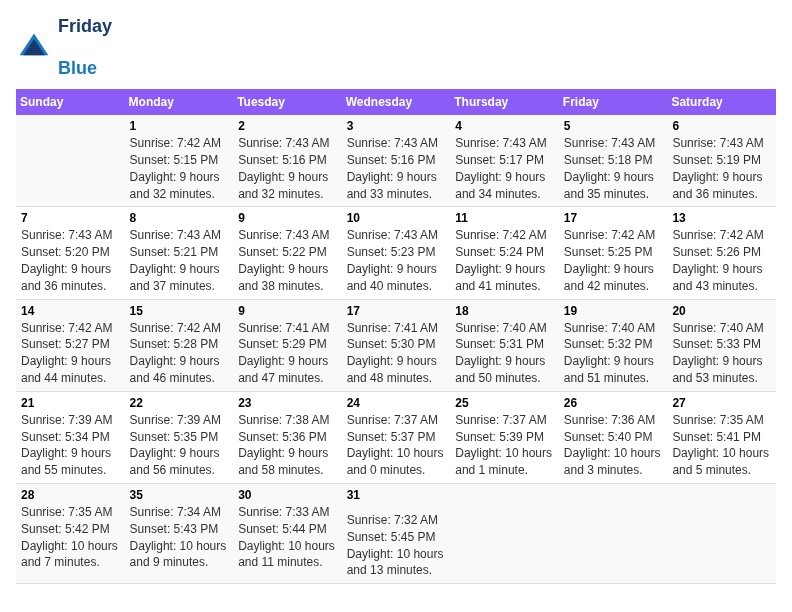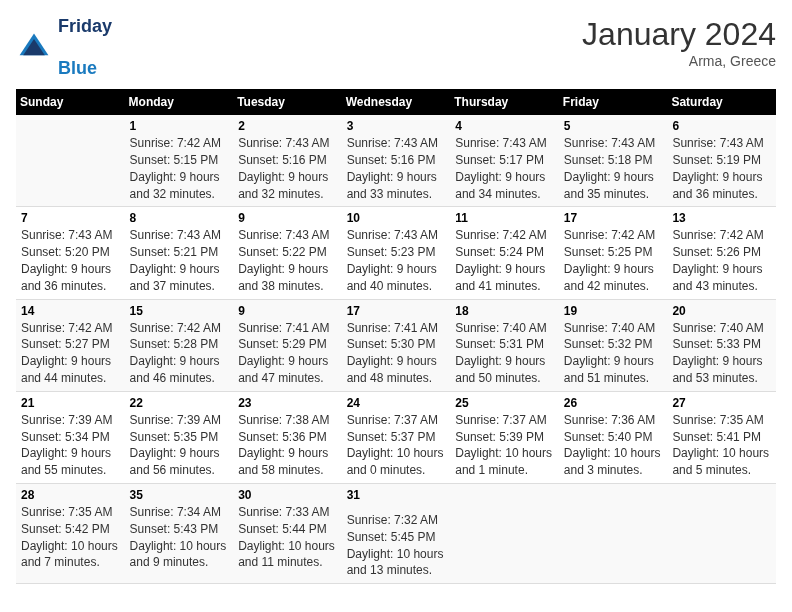--- a/index.html
+++ b/index.html
@@ -37,21 +37,21 @@
       font-size: 14px;
       color: #555;
       font-weight: normal;
     }
     table {
       width: 100%;
       border-collapse: collapse;
       font-size: 10.5px;
     }
     thead tr th {
-      background-color: #000000;
+      background-color: #8b5cf6;
       color: #fff;
       padding: 6px 4px;
       text-align: left;
       font-size: 12px;
       font-weight: bold;
     }
     tbody tr {
       border-bottom: 1px solid #ddd;
     }
     tbody tr:nth-child(odd) {
@@ -85,24 +85,20 @@
     <svg class="logo-icon" viewBox="0 0 40 40">
       <rect x="0" y="0" width="40" height="40" fill="white"></rect>
       <polygon points="20,4 36,28 4,28" fill="#1a7abf"></polygon>
       <polygon points="20,10 32,28 8,28" fill="#1a3a6b"></polygon>
     </svg>
     <div>
       <div style="font-size:18px;font-weight:bold;color:#1a3a6b;line-height:1.2;">Friday</div>
       <div style="font-size:18px;font-weight:bold;color:#1a7abf;line-height:1.2;margin-top:20px;">Blue</div>
     </div>
   </div>
-  <div class="title-block">
-    <h1>January 2024</h1>
-    <h2>Arma, Greece</h2>
-  </div>
 </div>
 
 <table>
   <thead>
     <tr id="header-row">
         <th>Sunday</th>
         <th>Monday</th>
         <th>Tuesday</th>
         <th>Wednesday</th>
         <th>Thursday</th>

